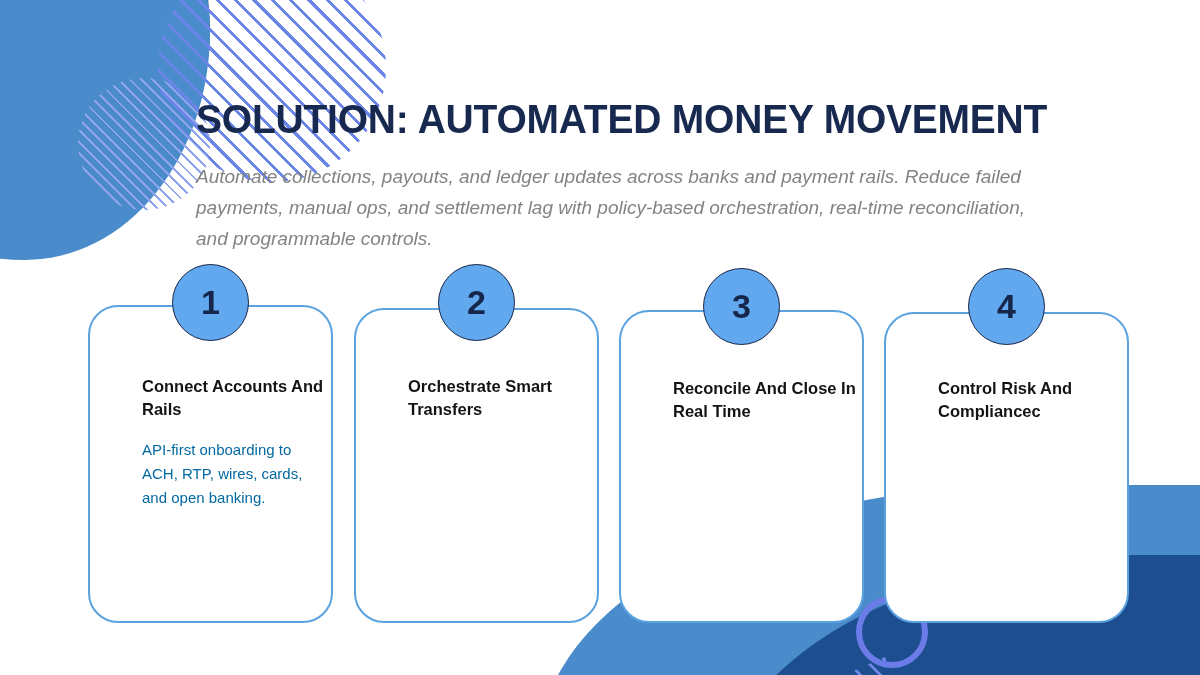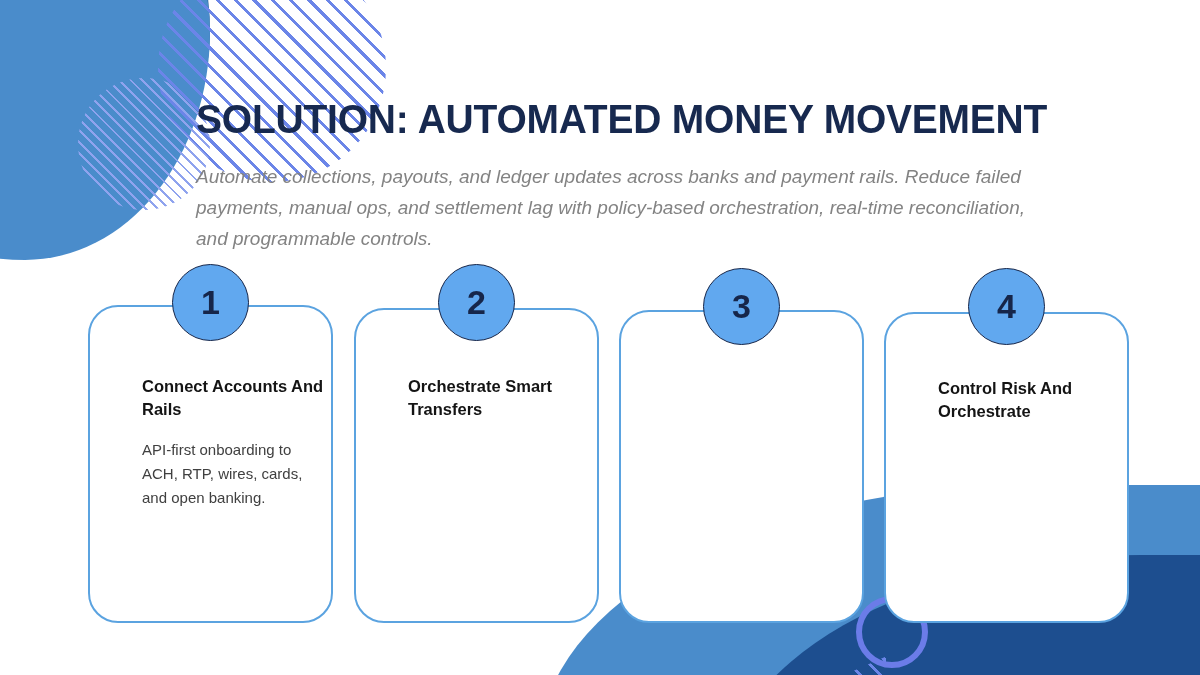--- a/index.html
+++ b/index.html
@@ -138,21 +138,21 @@
     margin: 0;
     font-size: 16.5px;
     font-weight: bold;
     line-height: 1.42;
     color: #141414;
   }
   .card-text {
     margin: 16px 0 0 0;
     font-size: 15px;
     line-height: 1.62;
-    color: #404040;
+    color: #0369a1;
   }
 </style>
 </head>
 <body>
 
 <div id="slide">
 
   <div class="deco blob-navy-tl"></div>
   <div class="deco blob-blue-tl"></div>
   <div class="deco stripe-circle stripe-circle-top"></div>
@@ -183,25 +183,26 @@
       <div class="badge" style="left:84px; top:264px;">2</div>
       <div class="card-body" style="top:375px;">
         <h3 class="card-heading">Orchestrate Smart Transfers</h3>
       </div>
     </div>
 
     <div class="card-wrap" style="left:619px;">
       <div class="card" style="top:310px; height:313px;"></div>
       <div class="badge" style="left:84px; top:268px;">3</div>
       <div class="card-body" style="top:377px;">
+        <h3 class="card-heading">Reconcile And Close In Real Time</h3>
       </div>
     </div>
 
     <div class="card-wrap" style="left:884px;">
       <div class="card" style="top:312px; height:311px;"></div>
       <div class="badge" style="left:84px; top:268px;">4</div>
       <div class="card-body" style="top:377px;">
-        <h3 class="card-heading">Control Risk And Orchestrate</h3>
+        <h3 class="card-heading">Control Risk And Compliancec</h3>
       </div>
     </div>
 
   </div>
 </div>
 
 </body></html>

